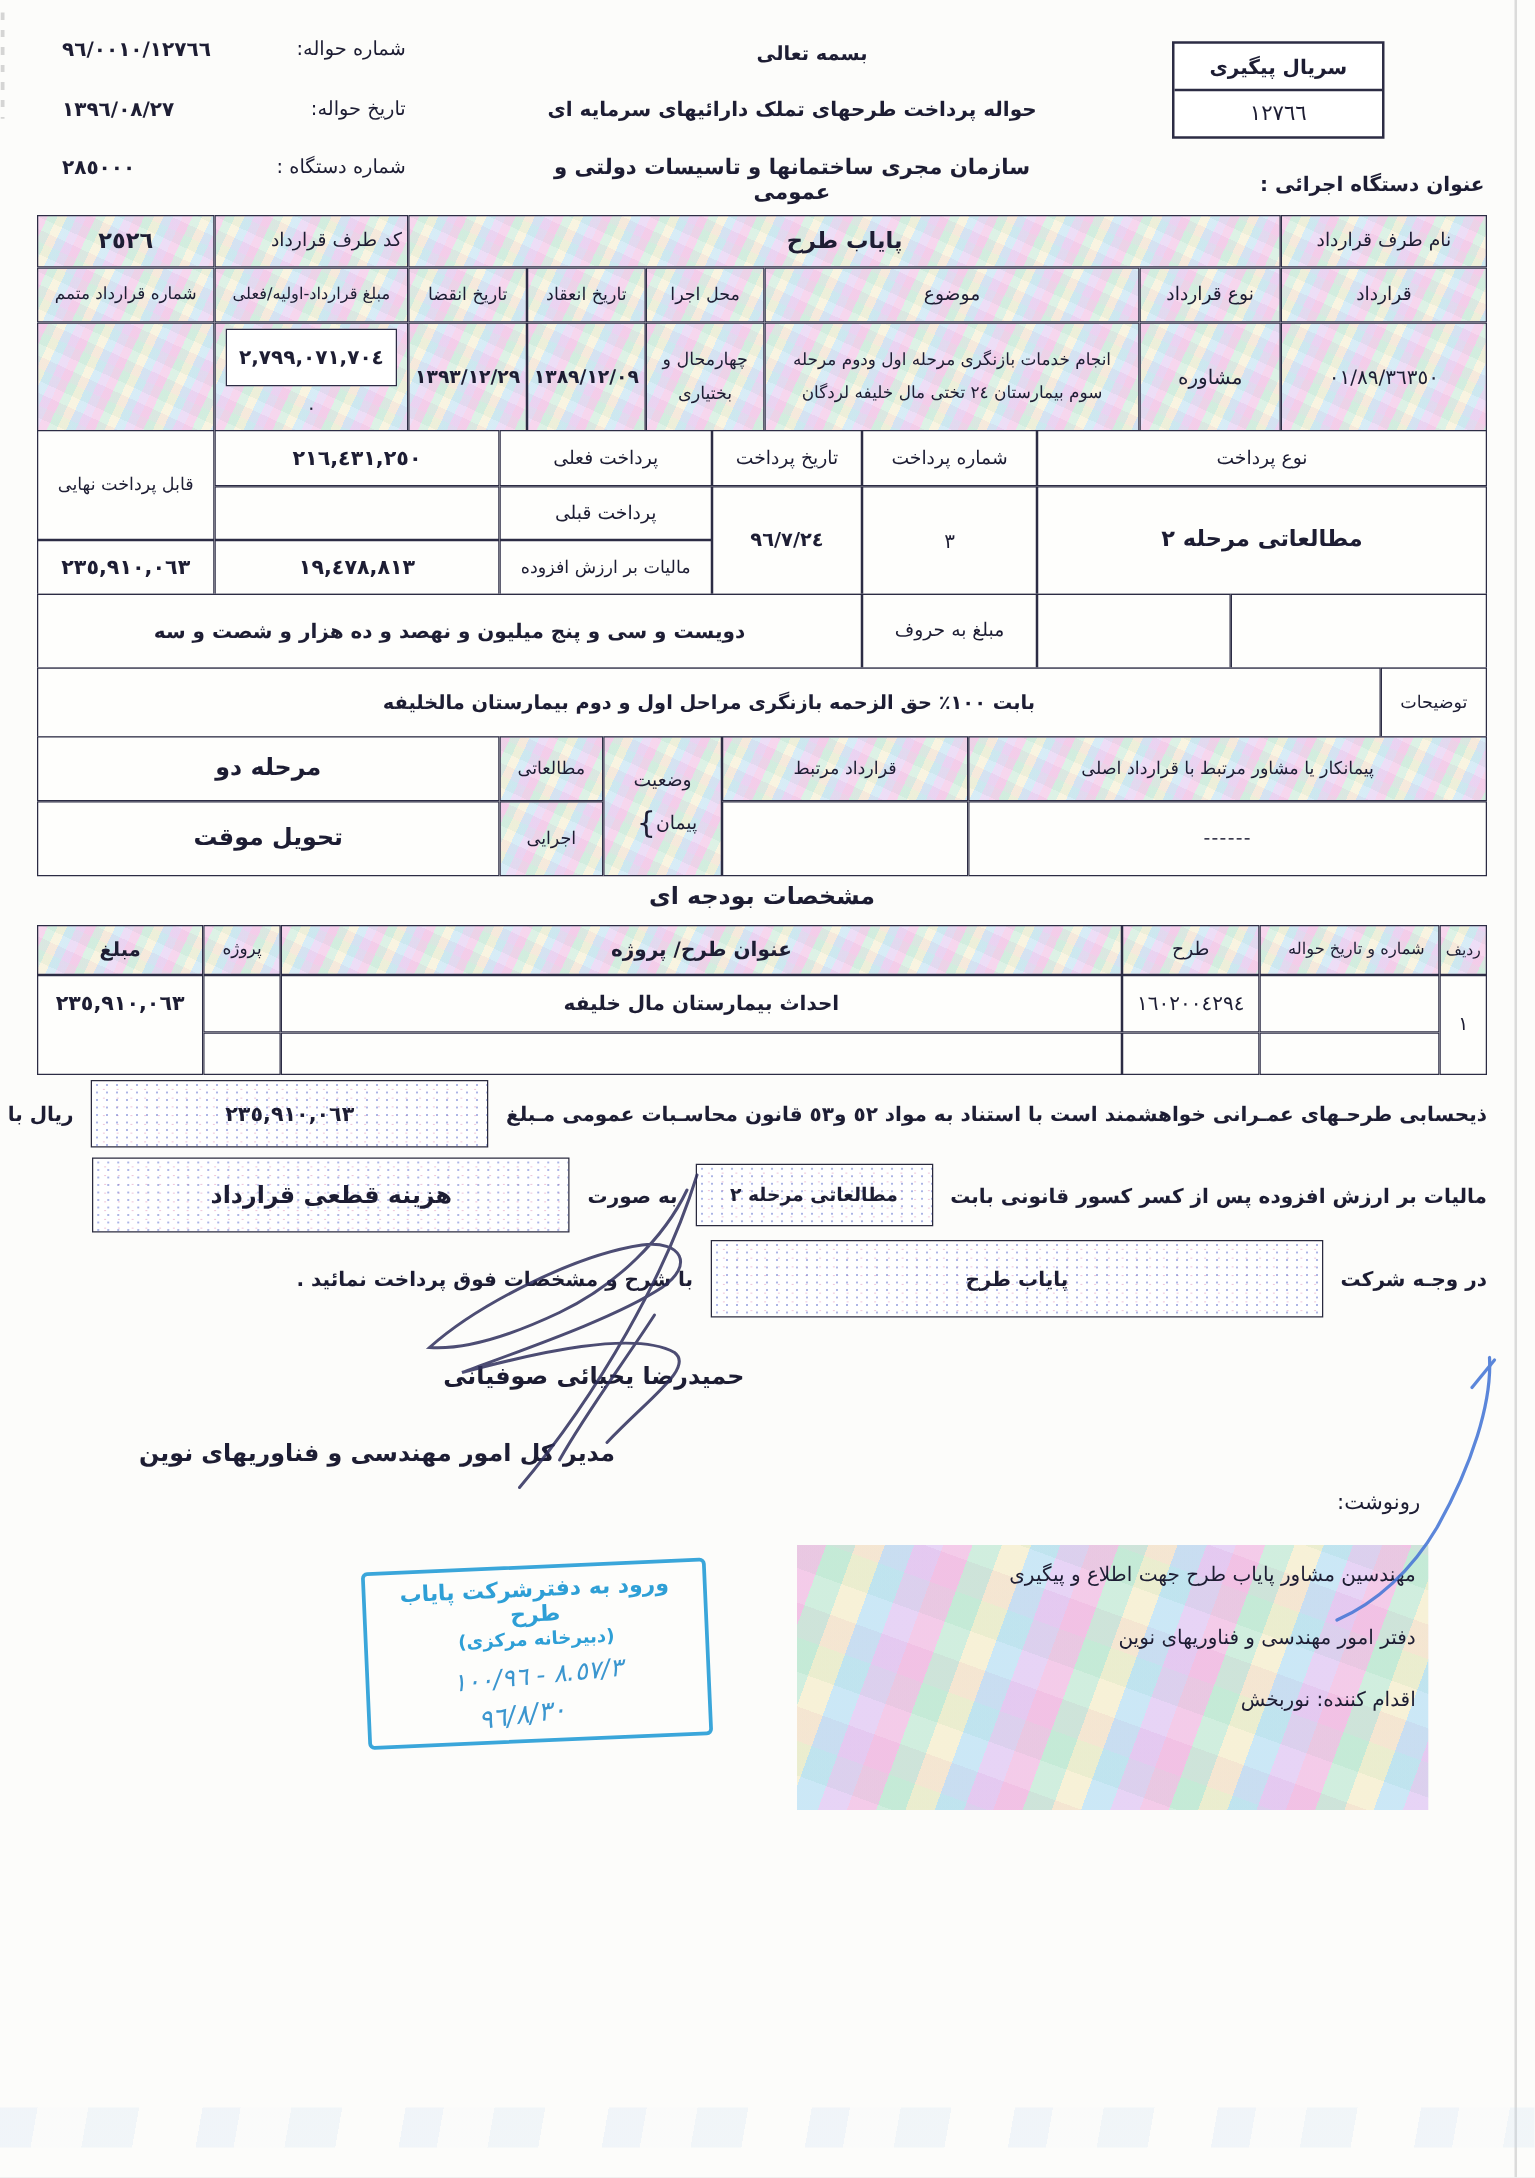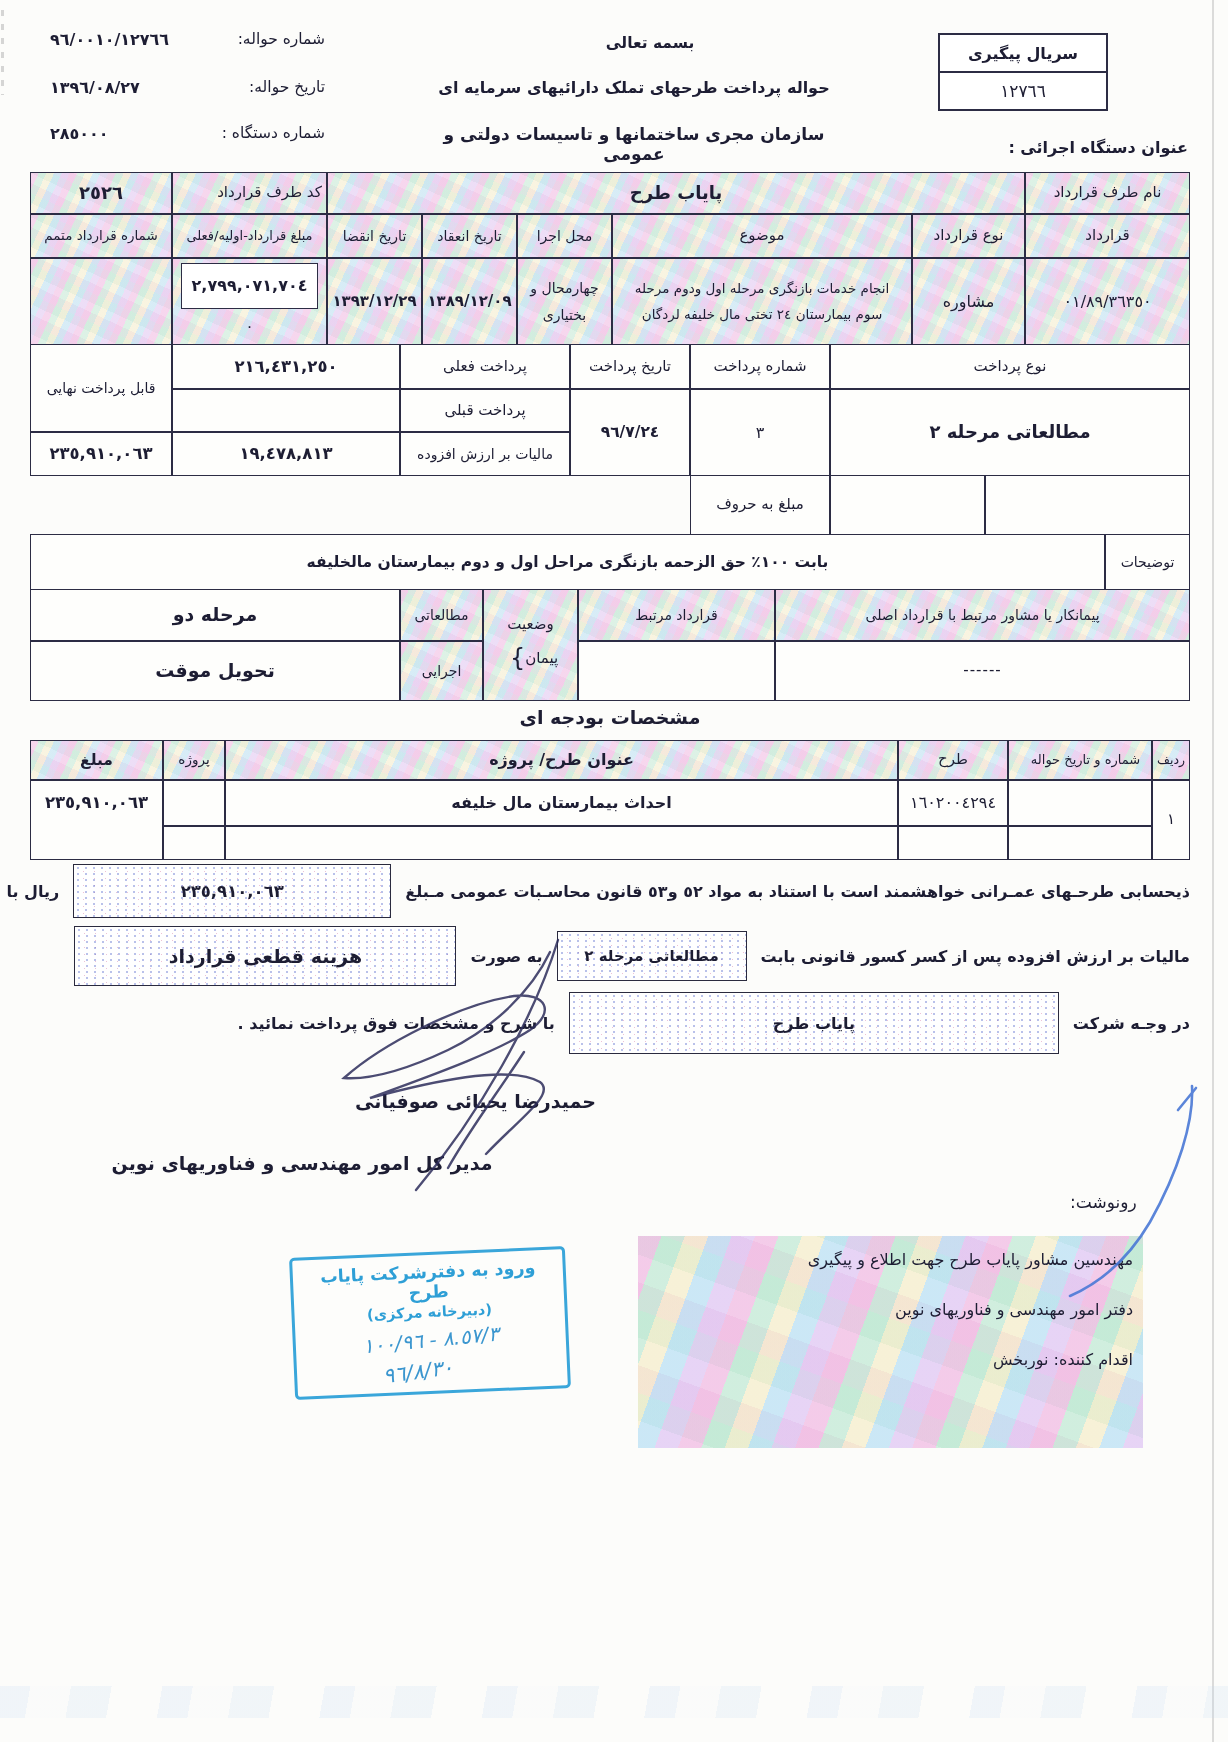--- a/index.html
+++ b/index.html
@@ -154,20 +154,21 @@
       <div class="cell white" style="grid-area:2/5/3/6;"></div>
       <div class="cell white" style="grid-area:3/4/4/5; font-size:14px;">مالیات بر ارزش افزوده</div>
       <div class="cell white amt" style="grid-area:3/5/4/6;">١٩,٤٧٨,٨١٣</div>
       <div class="cell white amt" style="grid-area:3/6/4/7;">٢٣٥,٩١٠,٠٦٣</div>
     </div>
 
     <div class="tsection" style="grid-template-columns:205px 155px 140px 660px; grid-template-rows:60px;">
       <div class="cell white" style="grid-area:1/1/2/2;"></div>
       <div class="cell white" style="grid-area:1/2/2/3;"></div>
       <div class="cell white" style="grid-area:1/3/2/4;">مبلغ به حروف</div>
+      <div class="cell white bold" style="grid-area:1/4/2/5; font-size:16px;">دویست و سی و پنج میلیون و نهصد و ده هزار و شصت و سه</div>
     </div>
 
     <div class="tsection" style="grid-template-columns:85px 1075px; grid-template-rows:56px;">
       <div class="cell white" style="grid-area:1/1/2/2; font-size:14px;">توضیحات</div>
       <div class="cell white bold" style="grid-area:1/2/2/3; font-size:15.5px;">بابت ١٠٠٪ حق الزحمه بازنگری مراحل اول و دوم بیمارستان مالخلیفه</div>
     </div>
 
     <div class="tsection" style="grid-template-columns:415px 197px 95px 83px 370px; grid-template-rows:52px 60px;">
       <div class="cell moire" style="grid-area:1/2/2/3; font-size:14px;">قرارداد مرتبط</div>
       <div class="cell moire" style="grid-area:1/1/2/2; font-size:14px;">پیمانکار یا مشاور مرتبط با قرارداد اصلی</div>

